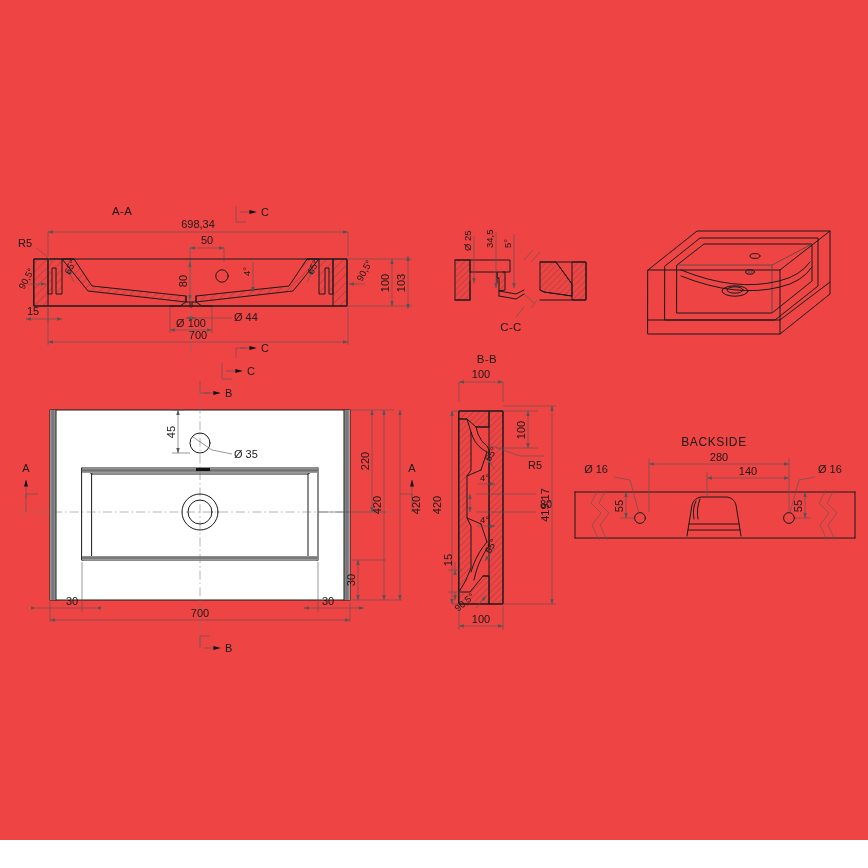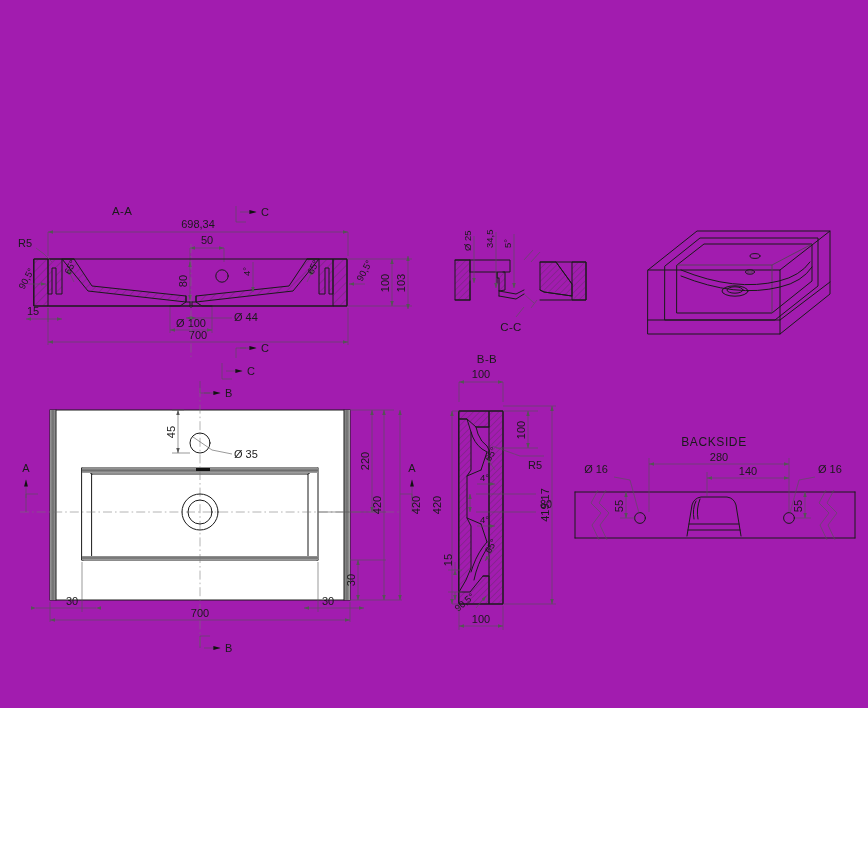--- a/index.html
+++ b/index.html
@@ -11,22 +11,22 @@
     width: 868px;
     height: 868px;
     font-family: "Liberation Sans", sans-serif;
     overflow: hidden;
     position: relative;
   }
   #sheet {
     position: absolute;
     left: 0; top: 0;
     width: 868px;
-    height: 708px;
-    background: #a21caf;
+    height: 840px;
+    background: #ef4444;
   }
   svg#drawing {
     display: block;
     width: 868px;
     height: 868px;
   }
   .ln  { stroke: #1a1a1a; stroke-width: 1; fill: none; stroke-linecap: round; stroke-linejoin: round; }
   .lnh { stroke: #4a4a4a; stroke-width: 0.8; fill: none; }
   .thin{ stroke: #555555; stroke-width: 0.6; fill: none; }
   .dim { stroke: #555555; stroke-width: 0.6; fill: none; }

